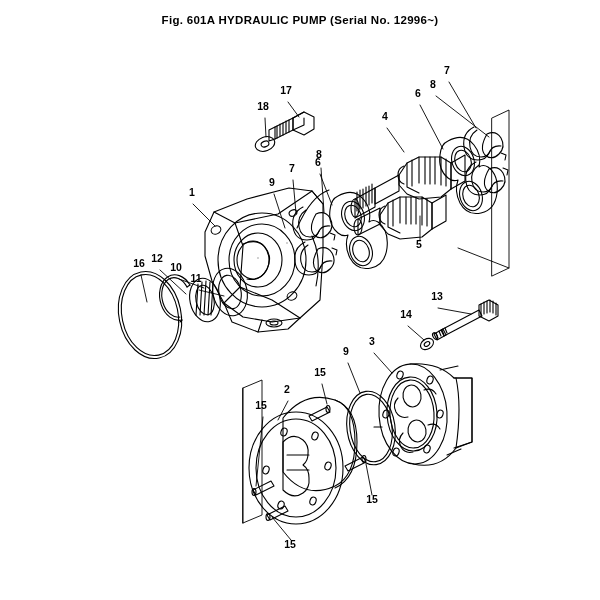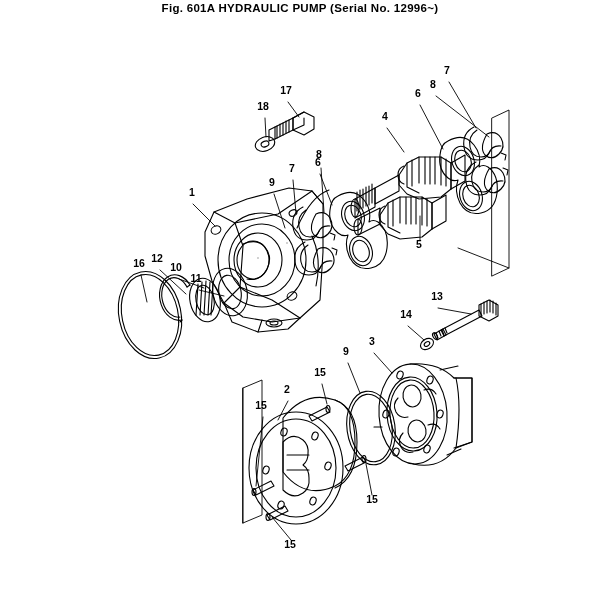--- a/index.html
+++ b/index.html
@@ -1,19 +1,19 @@
 <!DOCTYPE html>
 <html><head>
 <meta charset="utf-8">
 <style>
   html,body{margin:0;padding:0;background:#ffffff;}
   body{width:600px;height:600px;overflow:hidden;
        font-family:"Liberation Sans",sans-serif;color:#000;}
   #page{position:relative;width:600px;height:600px;background:#fff;}
-  #title{position:absolute;left:0;top:2px;width:600px;text-align:center;
+  #title{position:absolute;left:0;top:14px;width:600px;text-align:center;
          font-size:11.5px;font-weight:bold;letter-spacing:.3px;
          font-family:"Liberation Sans",sans-serif;white-space:nowrap;}
   svg{position:absolute;left:0;top:0;width:600px;height:600px;}
   .cal{font-family:"Liberation Sans",sans-serif;font-size:10.5px;
        font-weight:bold;fill:#000;}
 </style>
 </head>
 <body>
 
 <div id="page">

